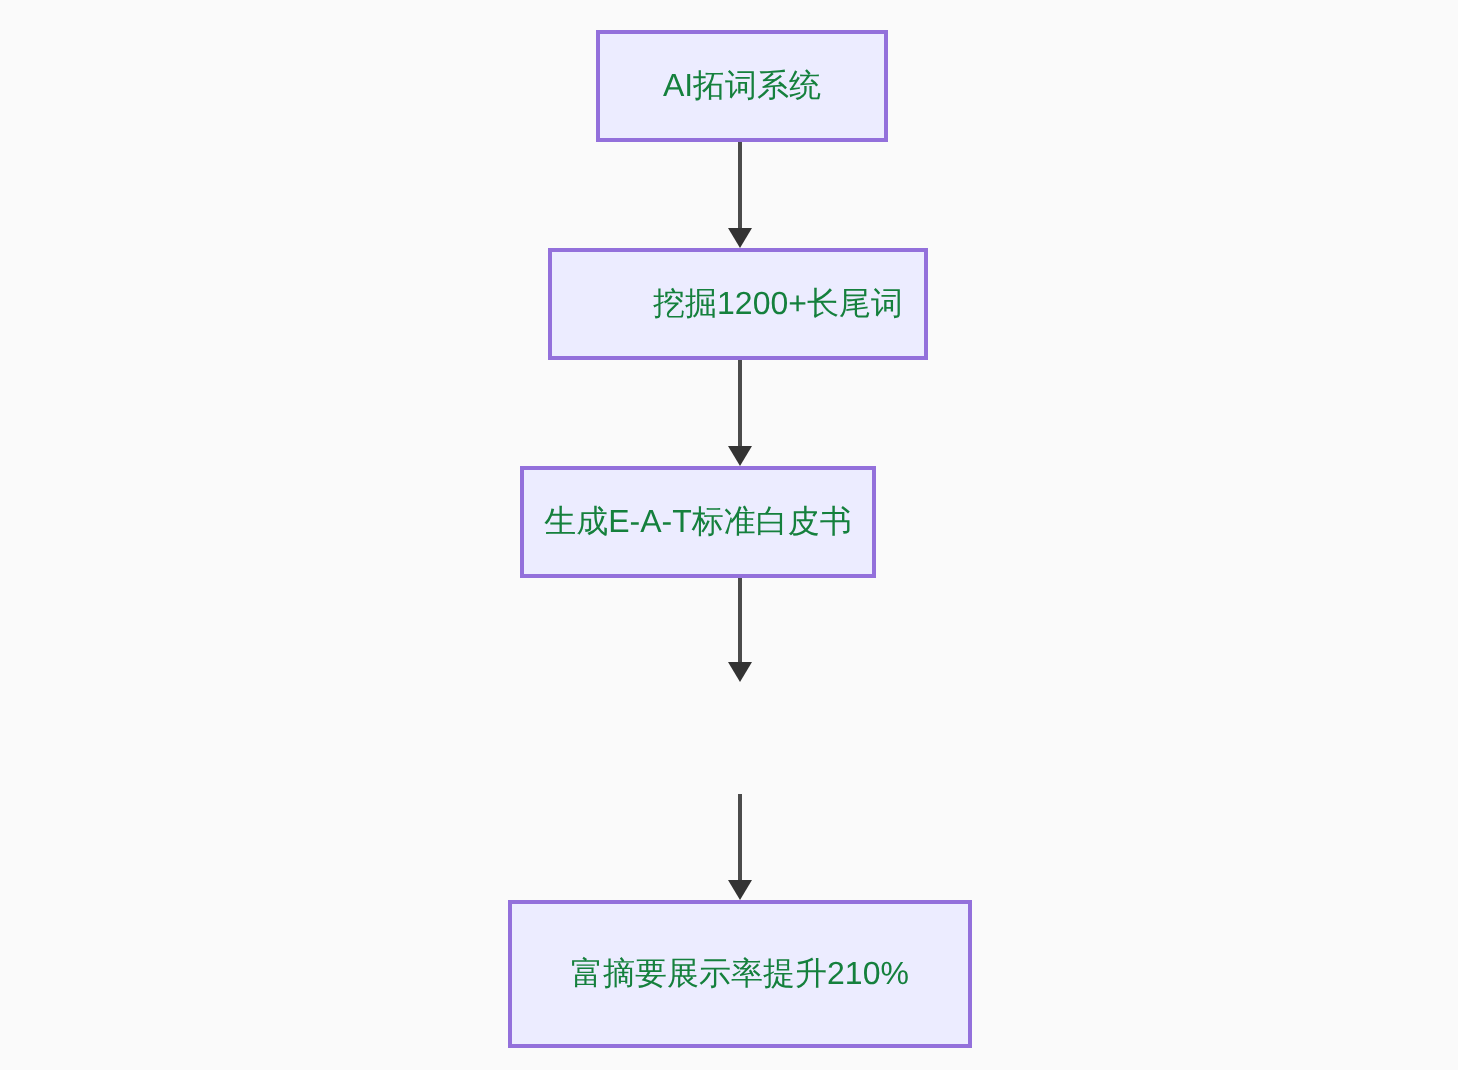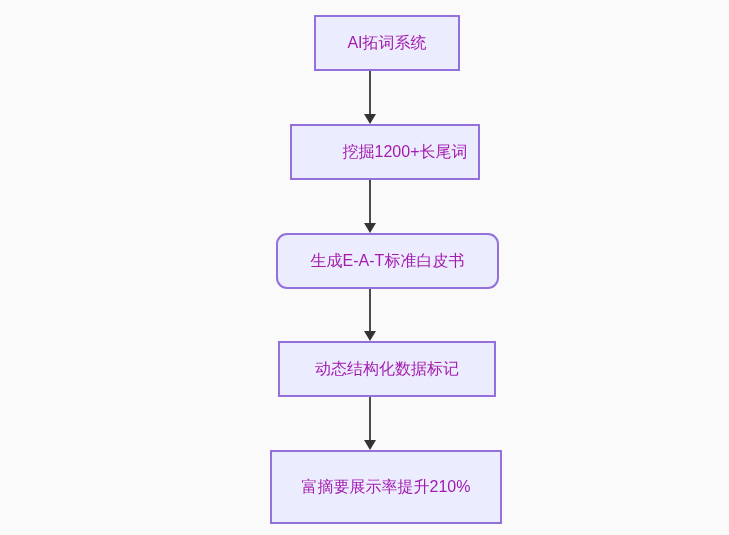--- a/index.html
+++ b/index.html
@@ -16,32 +16,31 @@
   .stage {
     position: relative;
     width: 729px;
     height: 535px;
   }
   .node {
     position: absolute;
     box-sizing: border-box;
     background: #ECECFF;
     border: 2px solid #9370DB;
-    color: #a21caf;
+    color: #15803d;
     font-size: 16px;
     display: flex;
     align-items: center;
     justify-content: center;
     text-align: center;
     white-space: nowrap;
-    margin-left: 16px;
   }
   .n1 { left: 298px; top: 15px;  width: 146px; height: 56px; }
   .n2 { left: 274px; top: 124px; width: 190px; height: 56px; padding-left: 40px; }
-  .n3 { left: 260px; top: 233px; width: 223px; height: 56px; border-radius: 11px; }
+  .n3 { left: 260px; top: 233px; width: 178px; height: 56px; }
   .n4 { left: 262px; top: 341px; width: 218px; height: 56px; }
   .n5 { left: 254px; top: 450px; width: 232px; height: 74px; }
 
   .edge {
     position: absolute;
     left: 364px;
     width: 13px;
   }
   .e1 { top: 71px;  height: 53px; }
   .e2 { top: 180px; height: 53px; }
@@ -92,23 +91,20 @@
 
   <div class="node n3">
     <span>生成E-A-T标准白皮书</span>
   </div>
 
   <div class="edge e3">
     <div class="line"></div>
     <div class="head"></div>
   </div>
 
-  <div class="node n4">
-    <span>动态结构化数据标记</span>
-  </div>
 
   <div class="edge e4">
     <div class="line"></div>
     <div class="head"></div>
   </div>
 
   <div class="node n5">
     <span>富摘要展示率提升210%</span>
   </div>
 

